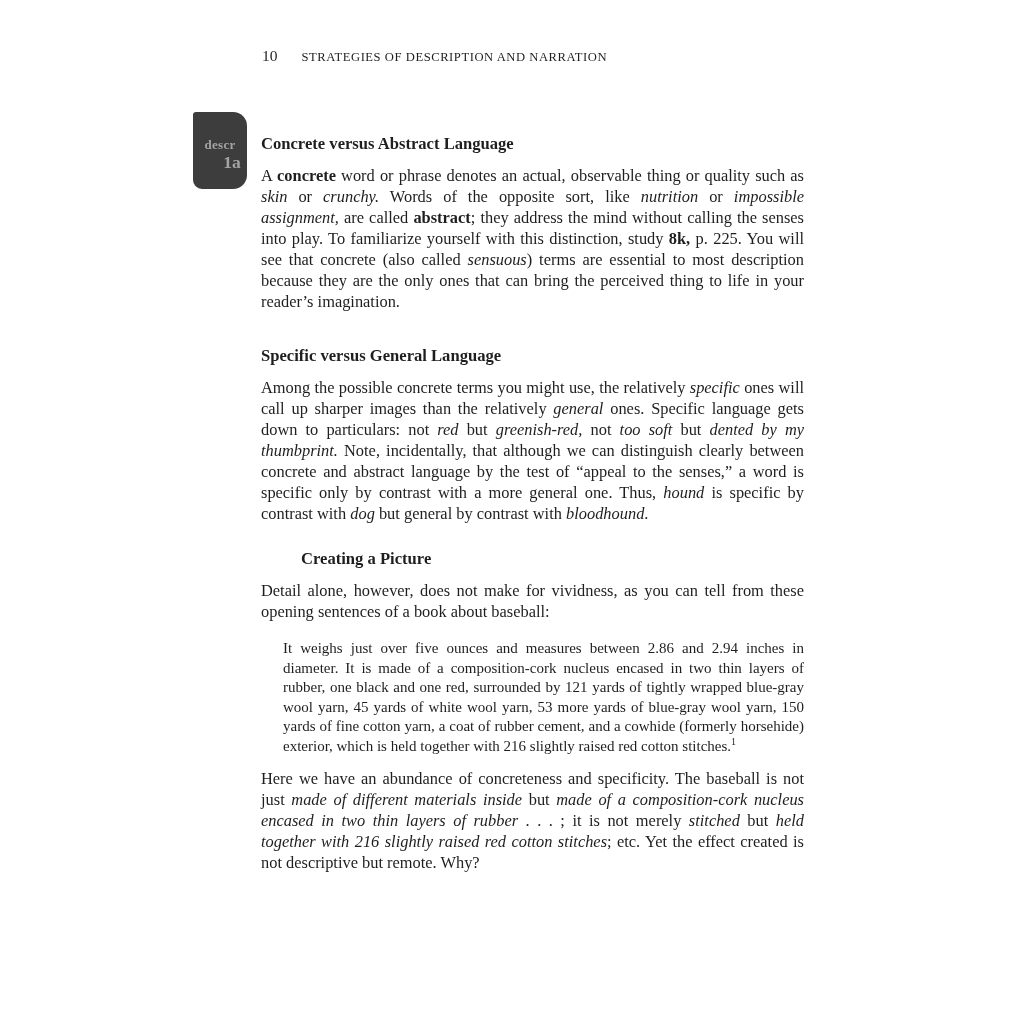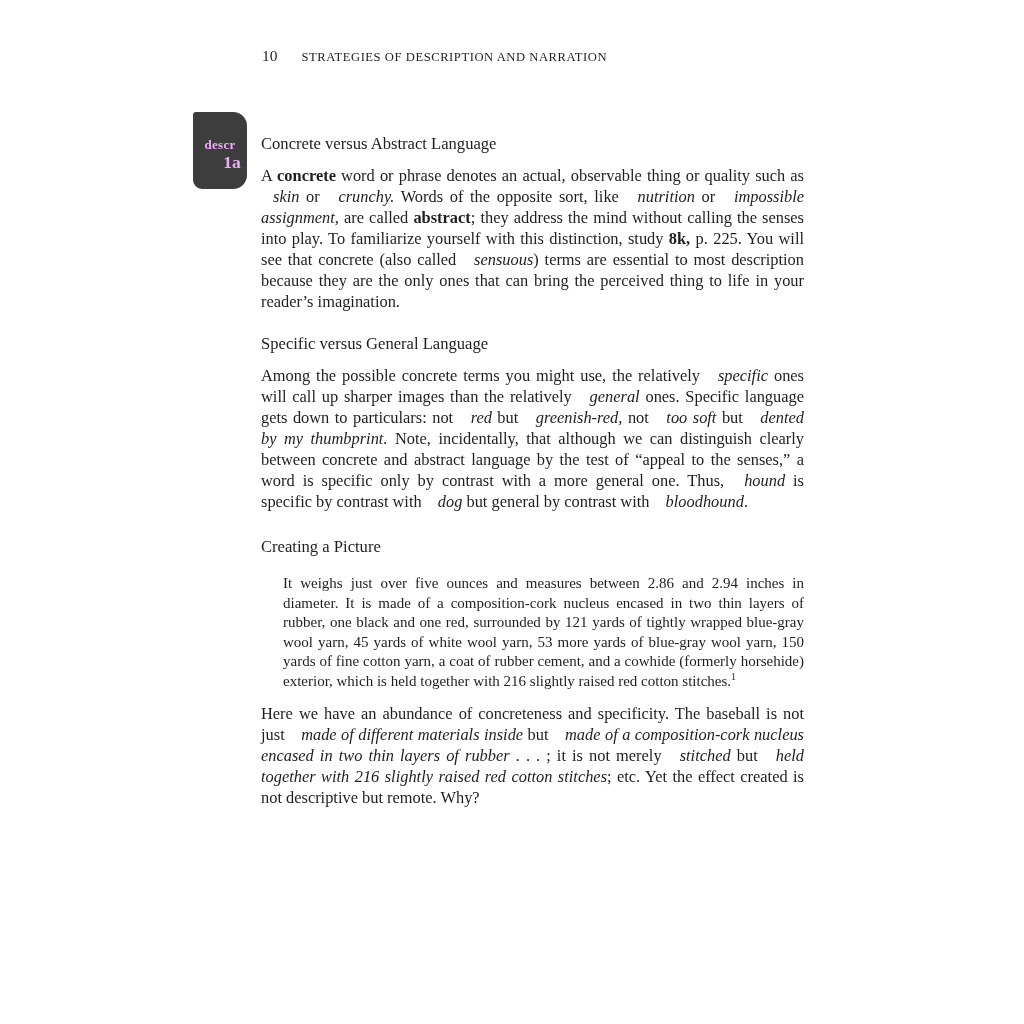--- a/index.html
+++ b/index.html
@@ -59,62 +59,63 @@
     left: 261px;
     top: 108px;
     width: 543px;
     font-size: 16.4px;
     line-height: 21px;
     text-align: justify;
   }
   .para { margin: 0; }
   .section-heading {
     font-size: 16.6px;
-    font-weight: normal;
+    font-weight: bold;
     line-height: 21px;
     text-align: left;
     margin: 25px 0 11px 0;
   }
-  .heading-2 { margin-top: 21px; }
-  .heading-3 { margin-top: 24px; }
+  .heading-2 { margin-top: 33px; }
+  .heading-3 { margin-top: 24px; margin-left: 40px; }
   .block-quote {
     margin: 17px 8px 12px 22px;
     width: 521px;
     font-size: 15px;
     line-height: 19.5px;
     text-align: justify;
   }
-  .i { font-style: italic; margin-left: 12px; }
+  .i { font-style: italic; }
   .b { font-weight: bold; }
   sup { font-size: 10px; line-height: 0; }
 </style>
 </head>
 <body>
 
 <div class="page" style="background: rgb(255, 255, 255); color: rgb(30, 30, 30);">
 
   <div class="running-header">
     <span class="page-number">10</span><span class="running-title">STRATEGIES OF DESCRIPTION AND NARRATION</span>
   </div>
 
-  <div class="margin-tab" style="background: rgb(61, 61, 61); color: #f0abfc;">
+  <div class="margin-tab" style="background: rgb(61, 61, 61); color: #a3a3a3;">
     <span class="tab-label">descr</span>
     <span class="tab-number">1a</span>
   </div>
 
   <div class="content">
 
 
     <h2 class="section-heading heading-1">Concrete versus Abstract Language</h2>
     <p class="para"><span>A </span><span class="b">concrete</span><span> word or phrase denotes an actual, observable thing or quality such as </span><span class="i">skin</span><span> or </span><span class="i">crunchy.</span><span> Words of the opposite sort, like </span><span class="i">nutrition</span><span> or </span><span class="i">impossible assignment,</span><span> are called </span><span class="b">abstract</span><span>; they address the mind without calling the senses into play. To familiarize yourself with this distinction, study </span><span class="b">8k,</span><span> p. 225. You will see that concrete (also called </span><span class="i">sensuous</span><span>) terms are essential to most description because they are the only ones that can bring the perceived thing to life in your reader’s imagination.</span></p>
 
     <h2 class="section-heading heading-2">Specific versus General Language</h2>
     <p class="para"><span>Among the possible concrete terms you might use, the relatively </span><span class="i">specific</span><span> ones will call up sharper images than the relatively </span><span class="i">general</span><span> ones. Specific language gets down to particulars: not </span><span class="i">red</span><span> but </span><span class="i">greenish-red,</span><span> not </span><span class="i">too soft</span><span> but </span><span class="i">dented by my thumbprint.</span><span> Note, incidentally, that although we can distinguish clearly between concrete and abstract language by the test of “appeal to the senses,” a word is specific only by contrast with a more general one. Thus, </span><span class="i">hound</span><span> is specific by contrast with </span><span class="i">dog</span><span> but general by contrast with </span><span class="i">bloodhound</span><span>.</span></p>
 
     <h2 class="section-heading heading-3">Creating a Picture</h2>
+    <p class="para"><span>Detail alone, however, does not make for vividness, as you can tell from these opening sentences of a book about baseball:</span></p>
 
     <p class="block-quote"><span>It weighs just over five ounces and measures between 2.86 and 2.94 inches in diameter. It is made of a composition-cork nucleus encased in two thin layers of rubber, one black and one red, surrounded by 121 yards of tightly wrapped blue-gray wool yarn, 45 yards of white wool yarn, 53 more yards of blue-gray wool yarn, 150 yards of fine cotton yarn, a coat of rubber cement, and a cowhide (formerly horsehide) exterior, which is held together with 216 slightly raised red cotton stitches.</span><sup>1</sup></p>
 
     <p class="para"><span>Here we have an abundance of concreteness and specificity. The baseball is not just </span><span class="i">made of different materials inside</span><span> but </span><span class="i">made of a composition-cork nucleus encased in two thin layers of rubber</span><span> . . . ; it is not merely </span><span class="i">stitched</span><span> but </span><span class="i">held together with 216 slightly raised red cotton stitches</span><span>; etc. Yet the effect created is not descriptive but remote. Why?</span></p>
 
   </div>
 
 </div>
 
 </body></html>

